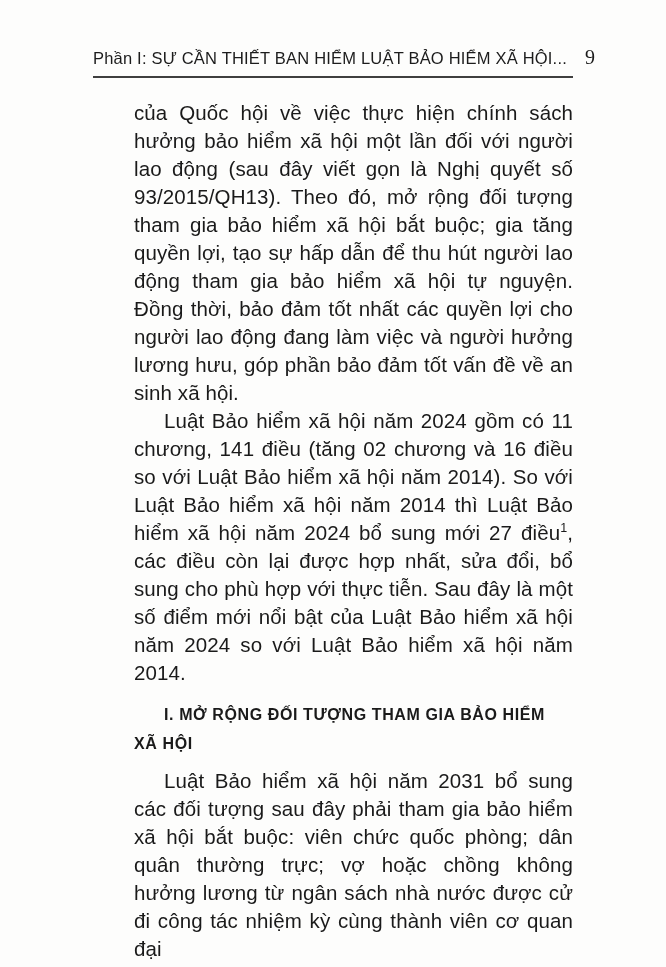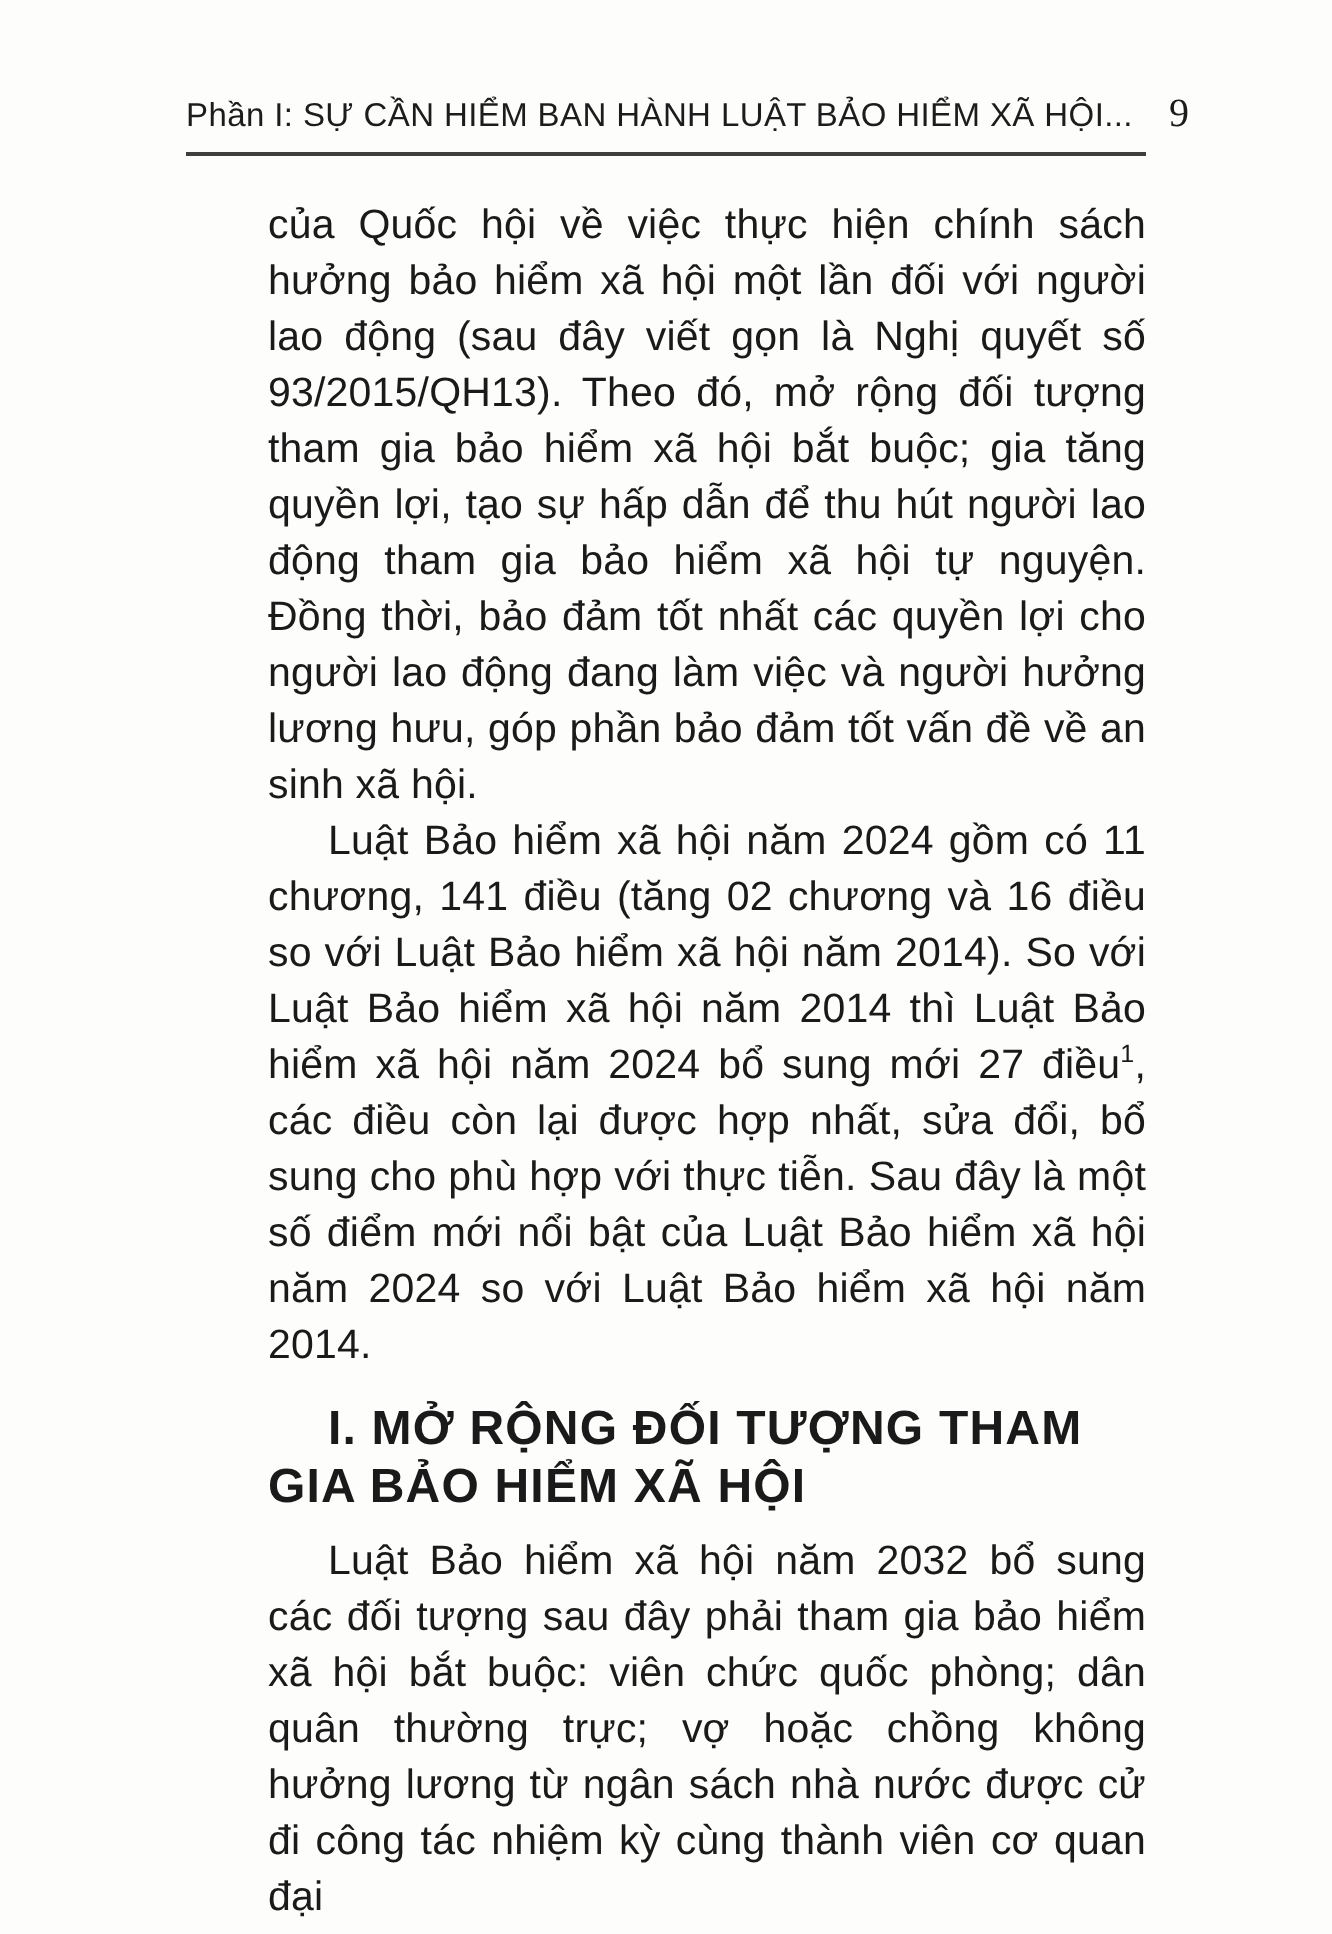--- a/index.html
+++ b/index.html
@@ -55,21 +55,21 @@
   .para.indent {
     text-indent: 30px;
   }
   .fn-ref {
     font-size: 12.5px;
     line-height: 0;
     vertical-align: super;
   }
   .section-heading {
     margin: 13px 0 9px 0;
-    font-size: 24px;
+    font-size: 16px;
     line-height: 29px;
     font-weight: bold;
     letter-spacing: 0.6px;
     text-align: left;
     text-indent: 30px;
   }
   
   .footnote-area {
     margin-top: 18px;
     font-family: "Liberation Serif", "DejaVu Serif", serif;
@@ -88,34 +88,34 @@
     text-indent: 28px;
     color: #1c1c1c;
   }
 </style>
 </head>
 <body>
 
 <div class="page">
 
   <header class="running-header">
-    <span class="running-title">Phần I: SỰ CẦN HIỂM BAN HÀNH LUẬT BẢO HIỂM XÃ HỘI...</span>
+    <span class="running-title">Phần I: SỰ CẦN THIẾT BAN HIỂM LUẬT BẢO HIỂM XÃ HỘI...</span>
     <span class="page-number">9</span>
   </header>
   <div class="header-rule"></div>
 
   <main class="body-text">
 
     <p class="para">của Quốc hội về việc thực hiện chính sách hưởng bảo hiểm xã hội một lần đối với người lao động (sau đây viết gọn là Nghị quyết số 93/2015/QH13). Theo đó, mở rộng đối tượng tham gia bảo hiểm xã hội bắt buộc; gia tăng quyền lợi, tạo sự hấp dẫn để thu hút người lao động tham gia bảo hiểm xã hội tự nguyện. Đồng thời, bảo đảm tốt nhất các quyền lợi cho người lao động đang làm việc và người hưởng lương hưu, góp phần bảo đảm tốt vấn đề về an sinh xã hội.</p>
 
     <p class="para indent"><span>Luật Bảo hiểm xã hội năm 2024 gồm có 11 chương, 141 điều (tăng 02 chương và 16 điều so với Luật Bảo hiểm xã hội năm 2014). So với Luật Bảo hiểm xã hội năm 2014 thì Luật Bảo hiểm xã hội năm 2024 bổ sung mới 27 điều</span><sup class="fn-ref">1</sup><span>, các điều còn lại được hợp nhất, sửa đổi, bổ sung cho phù hợp với thực tiễn. Sau đây là một số điểm mới nổi bật của Luật Bảo hiểm xã hội năm 2024 so với Luật Bảo hiểm xã hội năm 2014.</span></p>
 
     <h2 class="section-heading">I. MỞ RỘNG ĐỐI TƯỢNG THAM GIA BẢO HIỂM XÃ HỘI</h2>
 
-    <p class="para indent">Luật Bảo hiểm xã hội năm 2032 bổ sung các đối tượng sau đây phải tham gia bảo hiểm xã hội bắt buộc: viên chức quốc phòng; dân quân thường trực; vợ hoặc chồng không hưởng lương từ ngân sách nhà nước được cử đi công tác nhiệm kỳ cùng thành viên cơ quan đại</p>
+    <p class="para indent">Luật Bảo hiểm xã hội năm 2031 bổ sung các đối tượng sau đây phải tham gia bảo hiểm xã hội bắt buộc: viên chức quốc phòng; dân quân thường trực; vợ hoặc chồng không hưởng lương từ ngân sách nhà nước được cử đi công tác nhiệm kỳ cùng thành viên cơ quan đại</p>
 
   </main>
 
   <footer class="footnote-area">
     <div class="footnote-rule"></div>
   </footer>
 
 </div>
 
 </body></html>

